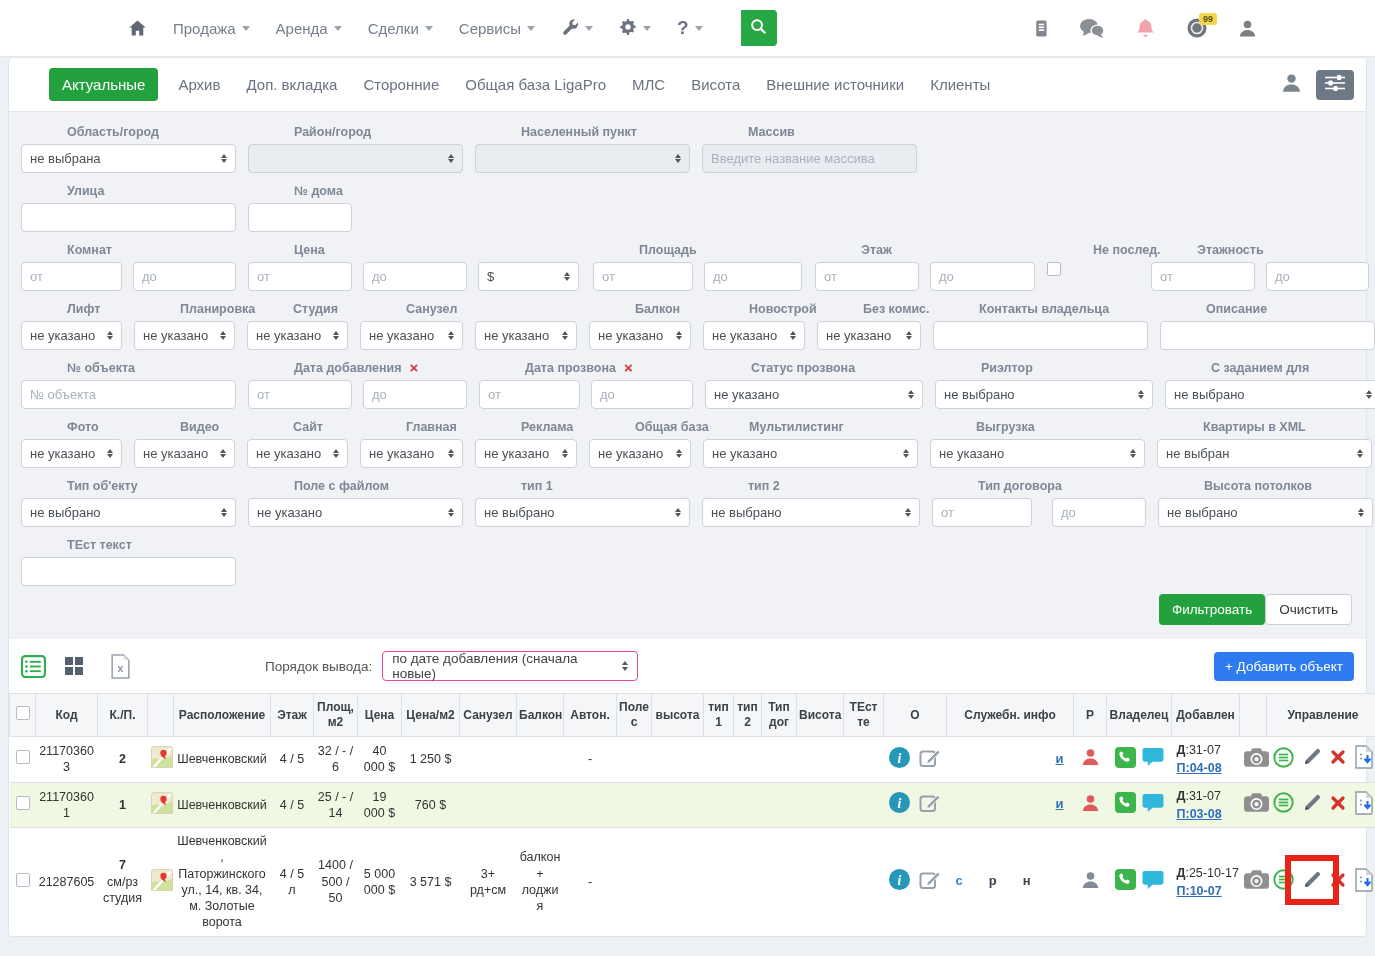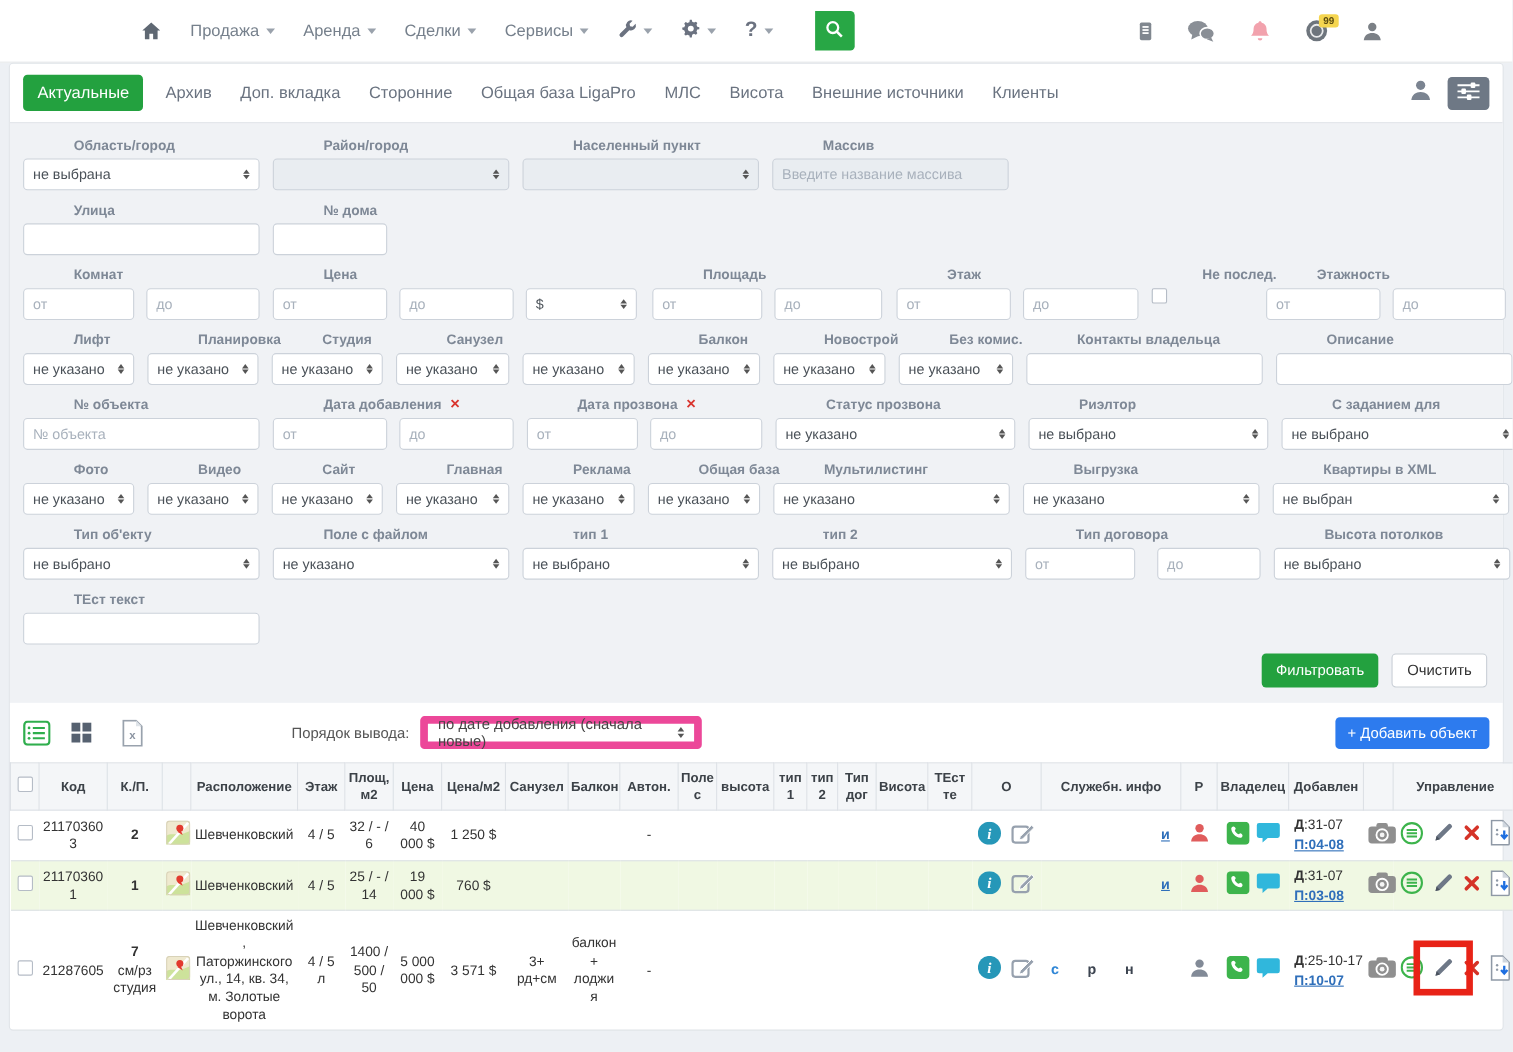--- a/index.html
+++ b/index.html
@@ -27,21 +27,21 @@
   .page-head{display:flex;justify-content:space-between;align-items:baseline;padding:22px 4px 14px;}
   .page-title{font-size:23px;font-weight:normal;color:#3d4248;margin:0;}
   .breadcrumb{font-size:13px;color:#8a939e;}
   .bc-link{color:#3072be;cursor:pointer;}
   .bc-cur{color:#67707b;}
   .bc-sep{margin:0 5px;color:#9aa3ad;}
   
   .card{background:#fff;border:1px solid #e0e4e8;border-radius:4px;}
   .tabbar{display:flex;align-items:center;padding:10px 12px;}
   .tab{font-size:15px;color:#6a7380;margin-right:26px;cursor:pointer;white-space:nowrap;}
-  .tab.active{background:#23a13f;color:#fff;border-radius:4px;padding:8px 13px;margin-right:20px;}
+  .tab.active{background:#23a13f;color:#fff;border-radius:4px;padding:8px 13px;margin-right:20px;margin-left:28px;}
   .tab-right{margin-left:auto;display:flex;align-items:center;gap:14px;}
   .sliders-btn{width:38px;height:30px;background:#6e7885;border-radius:4px;border:none;
     display:flex;align-items:center;justify-content:center;cursor:pointer;}
   
   .filters{background:#f0f2f5;border-top:1px solid #e3e6ea;padding:12px 12px 10px;}
   .frow{display:flex;gap:12px;margin-bottom:10px;align-items:flex-start;}
   .ff{flex:none;}
   .f-label{font-size:12.5px;font-weight:bold;color:#7e8896;margin-bottom:5px;height:15px;
     white-space:nowrap;display:flex;align-items:center;gap:8px;margin-left:46px;}
   .f-select{display:flex;align-items:center;justify-content:space-between;height:29px;
@@ -54,32 +54,32 @@
   .ud i.d{border-top:4.5px solid #555;}
   .f-input{height:29px;border:1px solid #ccd2da;border-radius:4px;padding:0 8px;
     font-size:13px;color:#444;width:100%;background:#fff;outline:none;}
   .f-input::placeholder{color:#a8b1bc;}
   .f-input.dis{background:#e9edf1;}
   .rng{display:flex;gap:11px;}
   .plus{color:#2fae4d;font-weight:bold;font-size:17px;cursor:pointer;}
   .minus{color:#e0473d;font-weight:bold;font-size:17px;cursor:pointer;}
   .redx{color:#d9342e;font-weight:bold;font-size:15px;cursor:pointer;}
   .cb{display:inline-block;width:14px;height:14px;border:1px solid #b5bcc6;border-radius:2px;background:#fff;cursor:pointer;}
-  .fbtns{display:flex;justify-content:flex-end;gap:12px;padding:6px 2px 4px;}
+  .fbtns{display:flex;justify-content:flex-end;padding:6px 2px 4px;}
   .btn-green{background:#23a13f;color:#fff;border:none;border-radius:4px;height:31px;
     padding:0 13px;font-size:13.5px;cursor:pointer;font-family:inherit;}
   .btn-white{background:#fff;color:#333;border:1px solid #c9cfd6;border-radius:4px;height:31px;
     padding:0 13px;font-size:13.5px;cursor:pointer;font-family:inherit;}
   
   .toolbar{display:flex;align-items:center;padding:12px;background:#fff;}
   .tb-ico{margin-right:18px;cursor:pointer;display:inline-flex;}
   .tb-center{display:flex;align-items:center;gap:10px;margin-left:116px;}
   .sort-label{font-size:13.5px;color:#555;}
   .sort-select{width:256px;height:30px;display:flex;align-items:center;justify-content:space-between;
-    background:#fff;border:7px solid #ec4899;border-radius:4px;padding:0 9px;font-size:13.5px;color:#444;cursor:pointer;}
+    background:#fff;border:1px solid #ec4899;border-radius:4px;padding:0 9px;font-size:13.5px;color:#444;cursor:pointer;}
   .btn-blue{margin-left:auto;background:#2d7bee;color:#fff;border:none;border-radius:4px;height:29px;
     padding:0 11px;font-size:13.5px;cursor:pointer;font-family:inherit;}
   
   table{width:100%;border-collapse:collapse;table-layout:fixed;}
   th{background:#f4f6f8;border:1px solid #dde1e6;font-size:12px;font-weight:bold;color:#3c4248;
     padding:6px 2px;text-align:center;white-space:pre-line;line-height:1.25;}
   td{border-top:1px solid #dde1e6;padding:5px 3px;text-align:center;vertical-align:middle;
     font-size:12.5px;color:#333;line-height:1.3;word-wrap:break-word;}
   tr.green{background:#f0f8e3;}
   .kp-main{font-weight:bold;}

